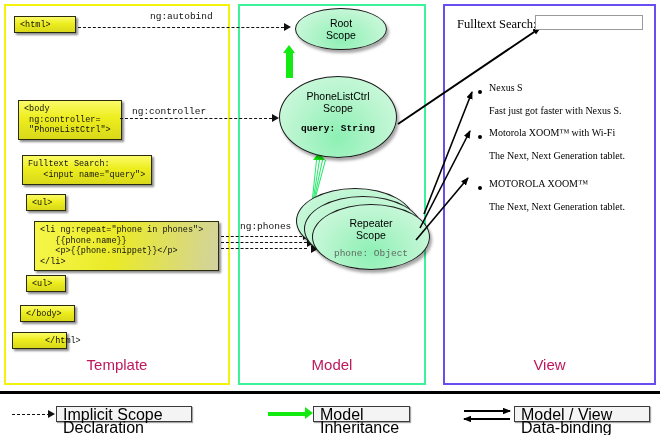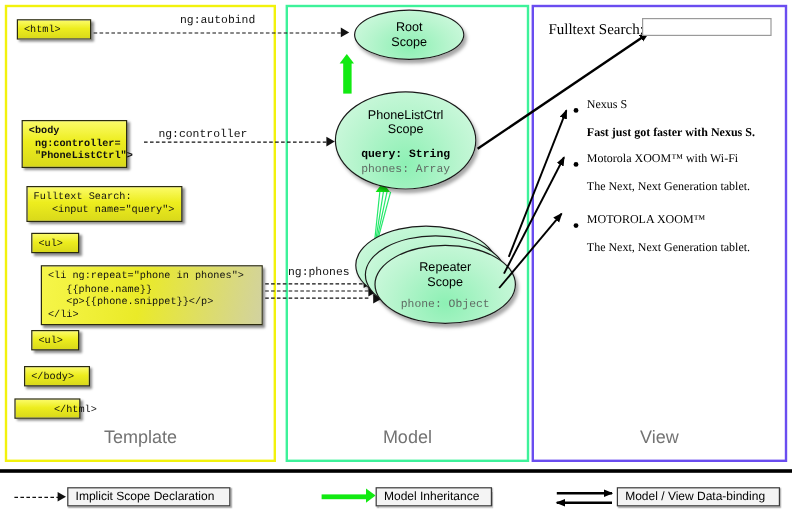--- a/index.html
+++ b/index.html
@@ -3,24 +3,24 @@
 <meta charset="utf-8">
 <style>
   html,body{margin:0;padding:0;background:#fff;}
   body{width:660px;height:435px;overflow:hidden;
        font-family:"Liberation Sans",sans-serif;}
   #stage{position:relative;width:660px;height:435px;background:#ffffff;}
 
   
   .panel{position:absolute;background:#ffffff;box-sizing:border-box;}
   #panel-template{left:4px;  top:4px; width:226px; height:381px; border:2px solid #f2f20c;}
-  #panel-model   {left:238px;top:4px; width:203px; height:381px; border:2px solid #3df29a;}
+  #panel-model   {left:238px;top:4px; width:188px; height:381px; border:2px solid #3df29a;}
   #panel-view    {left:443px;top:4px; width:213px; height:381px; border:2px solid #6a4df0;}
   .panel-title{position:absolute;bottom:10px;left:0;width:100%;text-align:center;
-               font-size:15px;color:#737373;font-family:"Liberation Sans",sans-serif;}
+               font-size:15px;color:#be185d;font-family:"Liberation Sans",sans-serif;}
 
   
   .codebox{position:absolute;background:linear-gradient(180deg,#fbfb68 0%,#eded1e 45%,#d9d91a 100%);
            border:1.5px solid #2b2b0e;color:#111;
            font-family:"Liberation Mono",monospace;font-size:8.5px;line-height:10.5px;
            padding:3px 5px;white-space:pre;box-sizing:border-box;
            box-shadow:2px 2px 2px rgba(0,0,0,.45);}
   .codebox.gradl{background:linear-gradient(100deg,#f6f64a 0%,#eaea28 45%,#d2d2a0 100%);}
 
   
@@ -56,42 +56,42 @@
   .v-serif{position:absolute;font-family:"Liberation Serif",serif;color:#000;}
   #v-search-label{left:457px;top:17px;font-size:12.5px;}
   #v-search-input{position:absolute;left:535px;top:15px;width:108px;height:15px;
                   border:1px solid #9a9a9a;background:#fff;box-sizing:border-box;}
   .v-item{position:absolute;font-size:10px;font-family:"Liberation Serif",serif;color:#000;}
   .v-bullet{position:absolute;width:4px;height:4px;border-radius:50%;background:#000;}
 
   
   #legend-rule{position:absolute;left:0;top:391px;width:660px;height:3px;background:#000;}
   .lg-box{position:absolute;border:1.5px solid #3b3b3b;background:#f4f4f4;
-          font-size:10px;color:#000;padding:1px 6px;box-sizing:border-box;
+          font-size:16px;color:#000;padding:1px 6px;box-sizing:border-box;
           font-family:"Liberation Sans",sans-serif;height:16px;line-height:13px;
           box-shadow:1px 1px 1px rgba(0,0,0,.35);}
 </style>
 </head>
 <body>
 
 <div id="stage">
 
   <div class="panel" id="panel-template">
     <div class="panel-title" data-bind="panels.0.title">Template</div>
   </div>
   <div class="panel" id="panel-model">
     <div class="panel-title" data-bind="panels.1.title">Model</div>
   </div>
   <div class="panel" id="panel-view">
     <div class="panel-title" data-bind="panels.2.title">View</div>
   </div>
 
   <div class="codebox" style="left:14px;top:16px;width:62px;height:17px;" data-bind="template.boxes.0.text">&lt;html&gt;</div>
 
-  <div class="codebox" style="left:18px;top:100px;width:88px;height:40px;font-weight:bold;" data-bind="template.boxes.1.text">&lt;body
+  <div class="codebox" style="left:18px;top:100px;width:104px;height:40px;" data-bind="template.boxes.1.text">&lt;body
  ng:controller=
  "PhoneListCtrl"&gt;</div>
 
   <div class="codebox" style="left:22px;top:155px;width:130px;height:30px;" data-bind="template.boxes.2.text">Fulltext Search:
    &lt;input name="query"&gt;</div>
 
   <div class="codebox" style="left:26px;top:194px;width:40px;height:17px;" data-bind="template.boxes.3.text">&lt;ul&gt;</div>
 
   <div class="codebox gradl" style="left:34px;top:221px;width:185px;height:50px;" data-bind="template.boxes.4.text">&lt;li ng:repeat="phone in phones"&gt;
    {{phone.name}}
@@ -131,21 +131,20 @@
 
   <div class="ellipse" style="left:295px;top:8px;width:92px;height:42px;">
     <div class="ell-txt" style="top:8px;" data-bind="model.root_title_l1">Root</div>
     <div class="ell-txt" style="top:20px;" data-bind="model.root_title_l2">Scope</div>
   </div>
 
   <div class="ellipse" style="left:279px;top:76px;width:118px;height:82px;">
     <div class="ell-txt" style="top:13px;" data-bind="model.ctrl_title_l1">PhoneListCtrl</div>
     <div class="ell-txt" style="top:25px;" data-bind="model.ctrl_title_l2">Scope</div>
     <div class="ell-mono" style="top:46px;"><b data-bind="model.ctrl_prop_bold">query: String</b></div>
-    <div class="ell-mono" style="top:58px;"><span data-bind="model.ctrl_prop_gray">phones: Array</span></div>
   </div>
 
   <div class="ellipse" style="left:296px;top:188px;width:118px;height:66px;"></div>
   <div class="ellipse" style="left:304px;top:196px;width:118px;height:66px;"></div>
   <div class="ellipse" style="left:312px;top:204px;width:118px;height:66px;">
     <div class="ell-txt" style="top:12px;" data-bind="model.rep_title_l1">Repeater</div>
     <div class="ell-txt" style="top:24px;" data-bind="model.rep_title_l2">Scope</div>
     <div class="ell-mono" style="top:43px;"><span data-bind="model.rep_prop">phone: Object</span></div>
   </div>
 
@@ -161,21 +160,21 @@
     <path d="M424,214 L472,92" stroke="#000" stroke-width="1.6" fill="none" marker-end="url(#ahead)"></path>
     <path d="M420,228 L470,131" stroke="#000" stroke-width="1.6" fill="none" marker-end="url(#ahead)"></path>
     <path d="M416,240 L468,178" stroke="#000" stroke-width="1.6" fill="none" marker-end="url(#ahead)"></path>
   </svg>
 
   <div class="v-serif" id="v-search-label" data-bind="view.search_label">Fulltext Search:</div>
   <input id="v-search-input" type="text" placeholder="" style="">
 
   <div class="v-bullet" style="left:478px;top:90px;"></div>
   <div class="v-item" style="left:489px;top:82px;" data-bind="view.items.0.name">Nexus S</div>
-  <div class="v-item" style="left:489px;top:105px;font-weight:bold;" data-bind="view.items.0.snippet">Fast just got faster with Nexus S.</div>
+  <div class="v-item" style="left:489px;top:105px;" data-bind="view.items.0.snippet">Fast just got faster with Nexus S.</div>
 
   <div class="v-bullet" style="left:478px;top:135px;"></div>
   <div class="v-item" style="left:489px;top:127px;" data-bind="view.items.1.name">Motorola XOOM™  with Wi-Fi</div>
   <div class="v-item" style="left:489px;top:150px;" data-bind="view.items.1.snippet">The Next, Next Generation tablet.</div>
 
   <div class="v-bullet" style="left:478px;top:186px;"></div>
   <div class="v-item" style="left:489px;top:178px;" data-bind="view.items.2.name">MOTOROLA XOOM™</div>
   <div class="v-item" style="left:489px;top:201px;" data-bind="view.items.2.snippet">The Next, Next Generation tablet.</div>
 
   <div id="legend-rule"></div>

